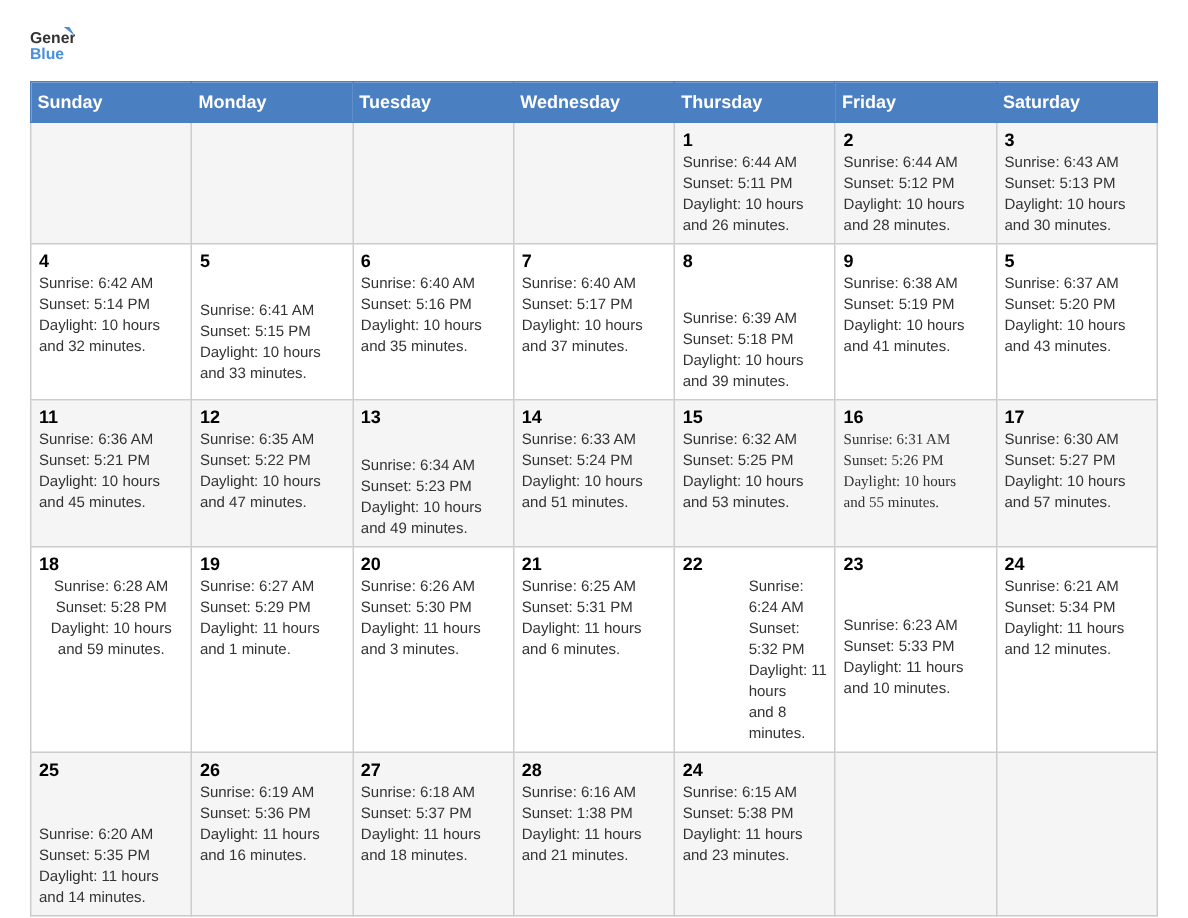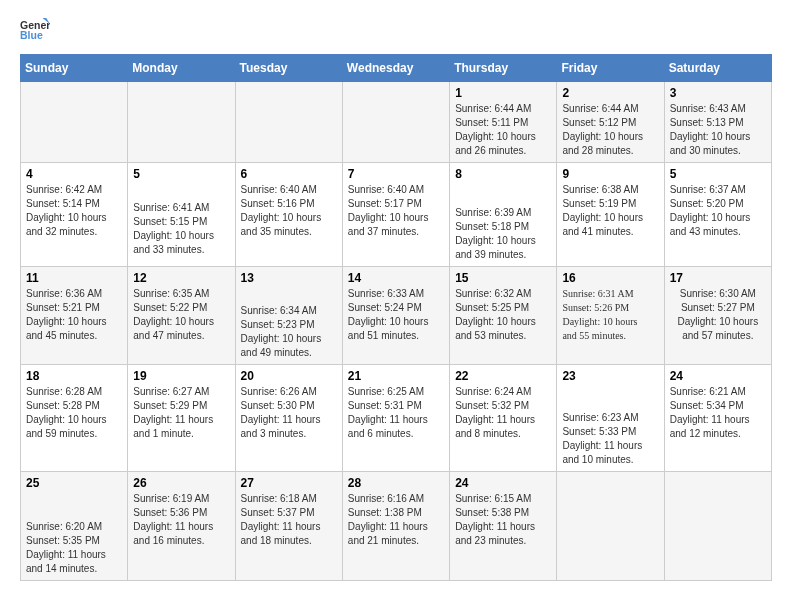--- a/index.html
+++ b/index.html
@@ -230,30 +230,30 @@
         </td>
         <td>
           <div class="day-number">16</div>
           <div class="day-info" style="white-space: pre-line; font-family: Liberation Serif, serif;">Sunrise: 6:31 AM
 Sunset: 5:26 PM
 Daylight: 10 hours
 and 55 minutes.</div>
         </td>
         <td>
           <div class="day-number">17</div>
-          <div class="day-info" style="white-space: pre-line; text-align: center;">Sunrise: 6:30 AM
+          <div class="day-info" style="white-space: pre-line;">Sunrise: 6:30 AM
 Sunset: 5:27 PM
 Daylight: 10 hours
 and 57 minutes.</div>
         </td>
       </tr>
       <tr>
         <td>
           <div class="day-number">18</div>
-          <div class="day-info" style="white-space: pre-line;">Sunrise: 6:28 AM
+          <div class="day-info" style="white-space: pre-line; text-align: center;">Sunrise: 6:28 AM
 Sunset: 5:28 PM
 Daylight: 10 hours
 and 59 minutes.</div>
         </td>
         <td>
           <div class="day-number">19</div>
           <div class="day-info" style="white-space: pre-line;">Sunrise: 6:27 AM
 Sunset: 5:29 PM
 Daylight: 11 hours
 and 1 minute.</div>
@@ -267,21 +267,21 @@
         </td>
         <td>
           <div class="day-number">21</div>
           <div class="day-info" style="white-space: pre-line;">Sunrise: 6:25 AM
 Sunset: 5:31 PM
 Daylight: 11 hours
 and 6 minutes.</div>
         </td>
         <td>
           <div class="day-number">22</div>
-          <div class="day-info" style="white-space: pre-line;">Sunrise: 6:24 AM
+          <div class="day-info" style="white-space: pre-line; margin-left: 44px;">Sunrise: 6:24 AM
 Sunset: 5:32 PM
 Daylight: 11 hours
 and 8 minutes.</div>
         </td>
         <td>
           <div class="day-number">23</div>
           <div class="day-info" style="white-space: pre-line; margin-top: 28px;">Sunrise: 6:23 AM
 Sunset: 5:33 PM
 Daylight: 11 hours
 and 10 minutes.</div>

